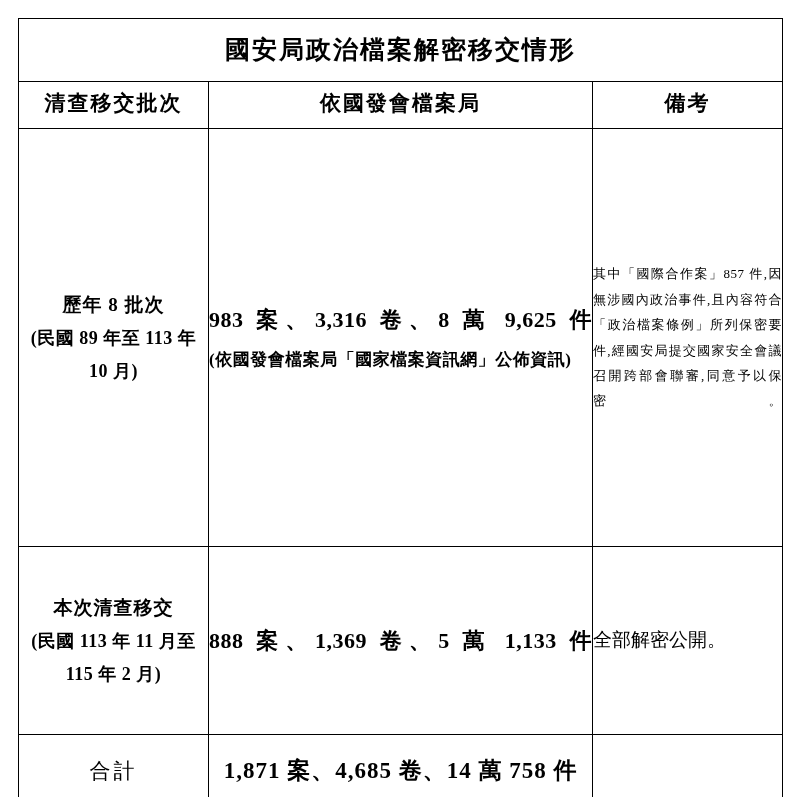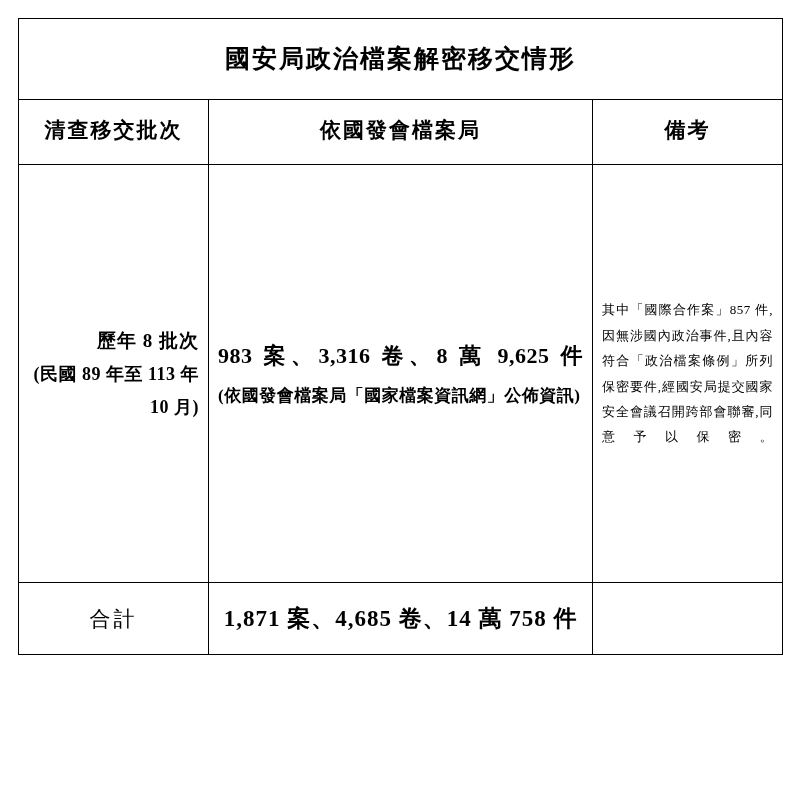--- a/index.html
+++ b/index.html
@@ -25,21 +25,21 @@
     left: 18px;
     top: 18px;
     width: 764px;
     border-collapse: collapse;
     table-layout: fixed;
     background: #fff;
   }
   table.doc-table td {
     border: 1px solid #000000;
     vertical-align: middle;
-    padding: 9px;
+    padding: 0;
   }
   .title-cell {
     text-align: center;
     font-weight: bold;
     font-size: 25px;
     letter-spacing: 2px;
     height: 62px;
     line-height: 62px;
   }
   .head-cell {
@@ -52,21 +52,21 @@
     font-family: Liberation Mono, monospace;
   }
   .col-batch { width: 190px; }
   .col-qty   { width: 384px; }
   .col-note  { width: 190px; }
 
   .cell-pad {
     padding: 10px 12px;
   }
   .batch-cell {
-    text-align: right;
+    text-align: center;
     font-weight: bold;
     font-size: 19px;
     line-height: 1.85;
   }
   .batch-main {
     display: block;
     letter-spacing: 1px;
   }
   .batch-sub {
     display: block;
@@ -148,20 +148,30 @@
         <td class="cell-pad batch-cell">
           <span class="batch-main">歷年 8 批次</span>
           <span class="batch-sub">(民國 89 年至 113 年 10 月)</span>
         </td>
         <td class="cell-pad qty-cell">
           <span class="qty-main">983 案、3,316 卷、8 萬 9,625 件</span>
           <span class="qty-sub">(依國發會檔案局「國家檔案資訊網」公佈資訊)</span>
         </td>
         <td class="cell-pad note-cell">其中「國際合作案」857 件,因無涉國內政治事件,且內容符合「政治檔案條例」所列保密要件,經國安局提交國家安全會議召開跨部會聯審,同意予以保密。</td>
       </tr>
+      <tr class="row-curr">
+        <td class="cell-pad batch-cell">
+          <span class="batch-main">本次清查移交</span>
+          <span class="batch-sub">(民國 113 年 11 月至 115 年 2 月)</span>
+        </td>
+        <td class="cell-pad qty-cell">
+          <span class="qty-main">888 案、1,369 卷、5 萬 1,133 件</span>
+        </td>
+        <td class="cell-pad note-plain">全部解密公開。</td>
+      </tr>
       <tr class="row-total">
         <td class="cell-pad total-label">合計</td>
         <td class="cell-pad total-value">1,871 案、4,685 卷、14 萬 758 件</td>
         <td class="cell-pad empty-cell"></td>
       </tr>
     </tbody>
   </table>
 </div>
 
 </body></html>

